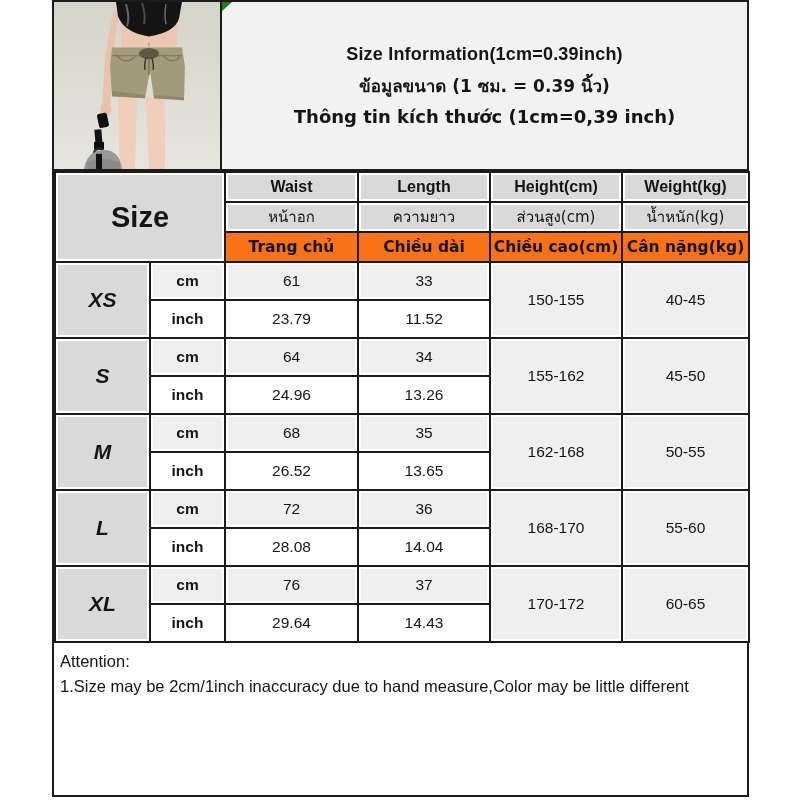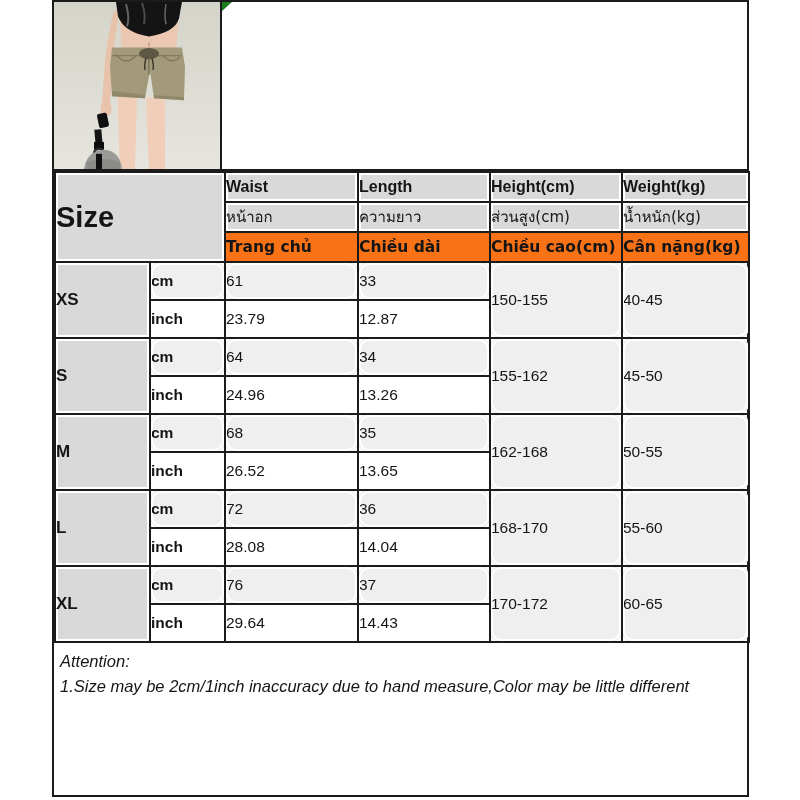--- a/index.html
+++ b/index.html
@@ -13,36 +13,36 @@
   .photo-cell svg{display:block;width:100%;height:100%;}
   .title-cell{flex:1;background:#f2f2f2;display:flex;flex-direction:column;align-items:center;justify-content:center;gap:7px;font-weight:bold;text-align:center;}
   .title-en{font-size:18px;letter-spacing:.2px;}
   .title-th{font-size:17px;font-family:"DejaVu Sans",sans-serif;}
   .title-vi{font-size:18px;font-family:"DejaVu Sans",sans-serif;}
 
   .corner-triangle{position:absolute;left:168px;top:0;width:10px;height:9px;background:#1d7d1d;clip-path:polygon(0 0,100% 0,0 100%);z-index:5;}
 
   
   table.size-table{width:100%;border-collapse:collapse;table-layout:fixed;}
-  .size-table td{border:2px solid #1b1b1b;vertical-align:middle;padding:0;overflow:hidden;}
+  .size-table td{border:2px solid #1b1b1b;text-align:center;vertical-align:middle;padding:0;overflow:hidden;}
   tr.hrow{height:30px;}
   tr.drow{height:38px;}
   .shade-dark{background:#d9d9d9;box-shadow:inset 0 0 0 2px #ffffff;}
-  .shade-light{background:#efefef;box-shadow:inset 0 0 0 2px #ffffff;border-radius:10px;}
+  .shade-light{background:#efefef;box-shadow:inset 0 0 0 2px #ffffff;}
   .size-head{font-size:29px;font-weight:bold;}
   .hd-en{font-weight:bold;font-size:16px;}
   .hd-th{font-weight:normal;font-size:15px;font-family:"DejaVu Sans",sans-serif;}
   .hd-vi{font-weight:bold;font-size:15.5px;font-family:"DejaVu Sans",sans-serif;background:#f97316;}
-  .size-cell{font-weight:bold;font-size:17px;}
+  .size-cell{font-weight:bold;font-size:21px;font-style:italic;}
   .unit{font-weight:bold;font-size:15.5px;}
   .val,.range{font-size:15.5px;}
 
   
   .attention{padding:6px 8px 0 6px;font-size:16.5px;line-height:25px;}
-  .attention div{white-space:nowrap;font-style:italic;}
+  .attention div{white-space:nowrap;}
 </style>
 </head>
 <body>
 
 <div class="sheet">
 
   <div class="corner-triangle"></div>
 
   <div class="top-row">
     <div class="photo-cell">
@@ -80,20 +80,25 @@
         <path d="M100 92 L130 94 L130 97 L100 95 Z" fill="#8d8568" opacity="0.85"></path>
 
         <rect x="44" y="110" width="10" height="14" rx="2" fill="#101010" transform="rotate(-12 49 117)"></rect>
         <rect x="41" y="126" width="7" height="16" fill="#141414" transform="rotate(-5 44 134)"></rect>
         <rect x="40" y="138" width="10" height="8" rx="1" fill="#0d0d0d"></rect>
         <circle cx="45" cy="150" r="5" fill="none" stroke="#2c2c2c" stroke-width="2.5"></circle>
         <path d="M30 165 Q33 147 50 146 Q66 147 68 165 Z" fill="#9a9a98"></path>
         <path d="M33 158 Q50 152 66 158 L66 165 L33 165 Z" fill="#8a8a88"></path>
         <rect x="42" y="150" width="6" height="15" fill="#101010"></rect>
       </svg>
+    </div>
+    <div class="title-cell">
+      <div class="title-en">Size Information(1cm=0.39inch)</div>
+      <div class="title-th">ข้อมูลขนาด (1 ซม. = 0.39 นิ้ว)</div>
+      <div class="title-vi">Thông tin kích thước (1cm=0,39 inch)</div>
     </div>
   </div>
 
   <table class="size-table">
     <colgroup>
       <col style="width:95px">
         <col style="width:75px">
         <col style="width:133px">
       <col style="width:132px">
         <col style="width:132px">
@@ -124,21 +129,21 @@
         <td rowspan="2" class="shade-dark size-cell">XS</td>
         <td class="shade-light unit">cm</td>
         <td class="shade-light val">61</td>
         <td class="shade-light val">33</td>
         <td rowspan="2" class="shade-light range">150-155</td>
         <td rowspan="2" class="shade-light range">40-45</td>
       </tr>
       <tr class="drow">
         <td class="unit">inch</td>
         <td class="val">23.79</td>
-        <td class="val">12.87</td>
+        <td class="val">11.52</td>
       </tr>
 
       <tr class="drow">
         <td rowspan="2" class="shade-dark size-cell">S</td>
         <td class="shade-light unit">cm</td>
         <td class="shade-light val">64</td>
         <td class="shade-light val">34</td>
         <td rowspan="2" class="shade-light range">155-162</td>
         <td rowspan="2" class="shade-light range">45-50</td>
       </tr>

